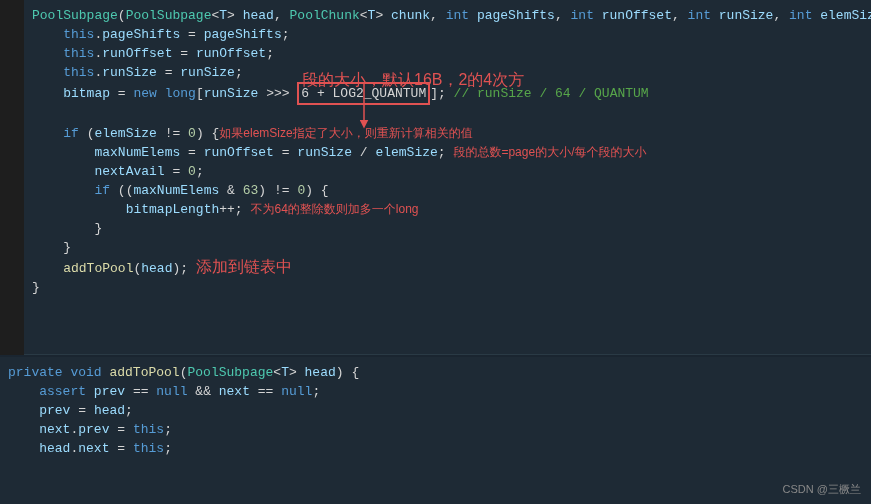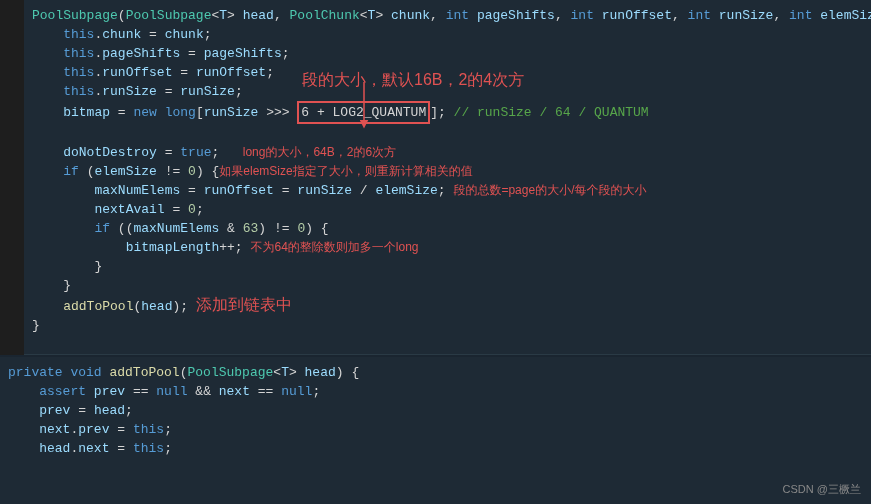--- a/index.html
+++ b/index.html
@@ -57,34 +57,32 @@
       font-family: 'Microsoft YaHei', sans-serif;
     }
   </style>
 </head>
 <body>
 
 <div class="code-section top">
 
   <div class="code-line"><span class="kw2">PoolSubpage</span><span class="op">(</span><span class="kw2">PoolSubpage</span><span class="op">&lt;</span><span class="param">T</span><span class="op">&gt;</span> <span class="param">head</span><span class="op">,</span> <span class="kw2">PoolChunk</span><span class="op">&lt;</span><span class="param">T</span><span class="op">&gt;</span> <span class="param">chunk</span><span class="op">,</span> <span class="kw">int</span> <span class="param">pageShifts</span><span class="op">,</span> <span class="kw">int</span> <span class="param">runOffset</span><span class="op">,</span> <span class="kw">int</span> <span class="param">runSize</span><span class="op">,</span> <span class="kw">int</span> <span class="param">elemSize</span><span class="op">)</span> </div>
 
-  <div class="code-line">    <span class="kw">this</span><span class="op">.</span><span class="param">chunk</span> <span class="op">=</span> <span class="param">chunk</span><span class="op">;</span></div>
 
   <div class="code-line">    <span class="kw">this</span><span class="op">.</span><span class="param">pageShifts</span> <span class="op">=</span> <span class="param">pageShifts</span><span class="op">;</span></div>
 
   <div class="code-line">    <span class="kw">this</span><span class="op">.</span><span class="param">runOffset</span> <span class="op">=</span> <span class="param">runOffset</span><span class="op">;</span></div>
 
   <div class="code-line">    <span class="kw">this</span><span class="op">.</span><span class="param">runSize</span> <span class="op">=</span> <span class="param">runSize</span><span class="op">;</span></div>
 
 
   <div class="code-line">    <span class="param">bitmap</span> <span class="op">=</span> <span class="kw">new</span> <span class="kw">long</span><span class="op">[</span><span class="param">runSize</span> <span class="op">&gt;&gt;&gt;</span> <span style="display:inline-block;border:2px solid #e05252;padding:0 2px;color:#d4d4d4;">6 + LOG2_QUANTUM</span><span class="op">];</span> <span class="comment">// runSize / 64 / QUANTUM</span></div>
 
   <div class="code-line">&nbsp;</div>
 
-  <div class="code-line">    <span class="param">doNotDestroy</span> <span class="op">=</span> <span class="kw">true</span><span class="op">;</span>   <span style="color:#e05252;font-family:'Microsoft YaHei',sans-serif;font-size:12px;">long的大小，64B，2的6次方</span></div>
 
   <div class="code-line">    <span class="kw">if</span> <span class="op">(</span><span class="param">elemSize</span> <span class="op">!=</span> <span class="num">0</span><span class="op">)</span> <span class="op">{</span><span style="color:#e05252;font-family:'Microsoft YaHei',sans-serif;font-size:12px;">如果elemSize指定了大小，则重新计算相关的值</span></div>
 
   <div class="code-line">        <span class="param">maxNumElems</span> <span class="op">=</span> <span class="param">runOffset</span> <span class="op">=</span> <span class="param">runSize</span> <span class="op">/</span> <span class="param">elemSize</span><span class="op">;</span> <span style="color:#e05252;font-family:'Microsoft YaHei',sans-serif;font-size:12px;">段的总数=page的大小/每个段的大小</span></div>
 
   <div class="code-line">        <span class="param">nextAvail</span> <span class="op">=</span> <span class="num">0</span><span class="op">;</span></div>
 
 
   <div class="code-line">        <span class="kw">if</span> <span class="op">((</span><span class="param">maxNumElems</span> <span class="op">&amp;</span> <span class="num">63</span><span class="op">)</span> <span class="op">!=</span> <span class="num">0</span><span class="op">)</span> <span class="op">{</span></div>
 

